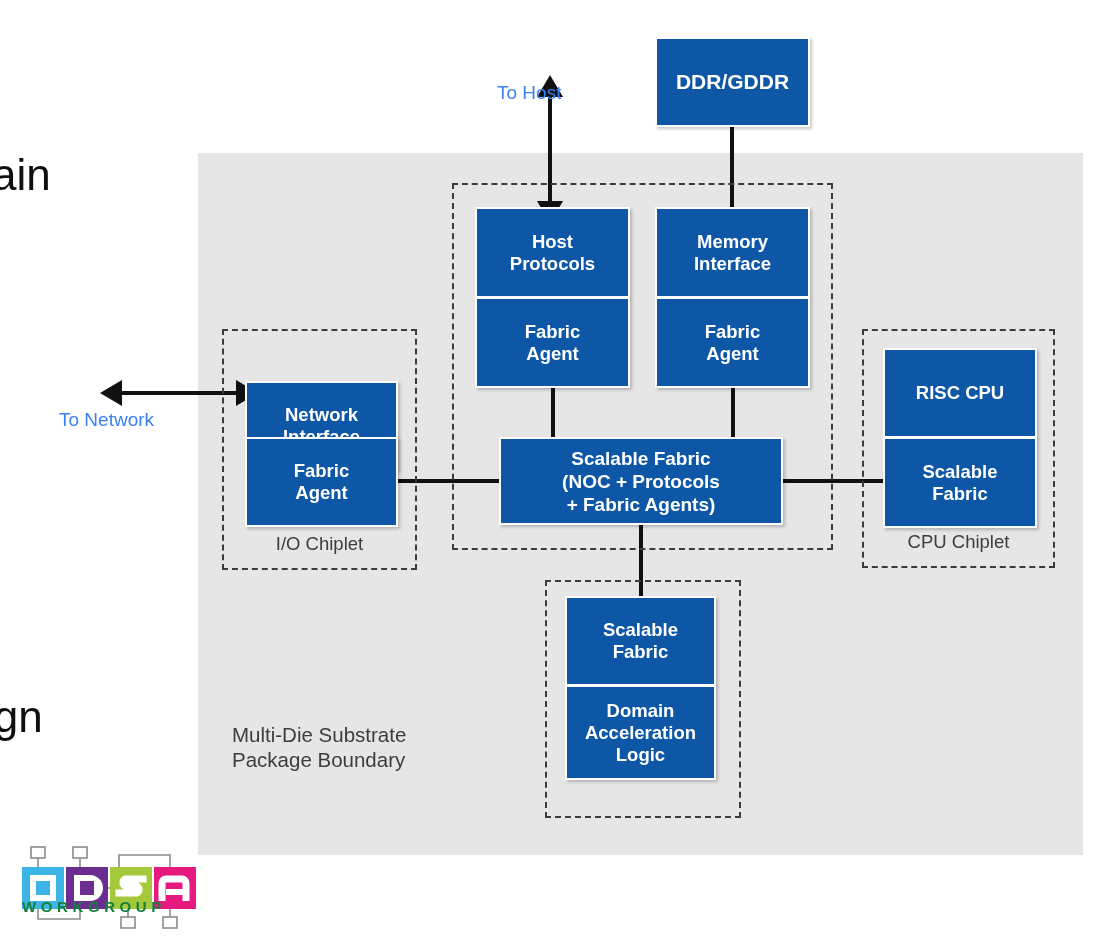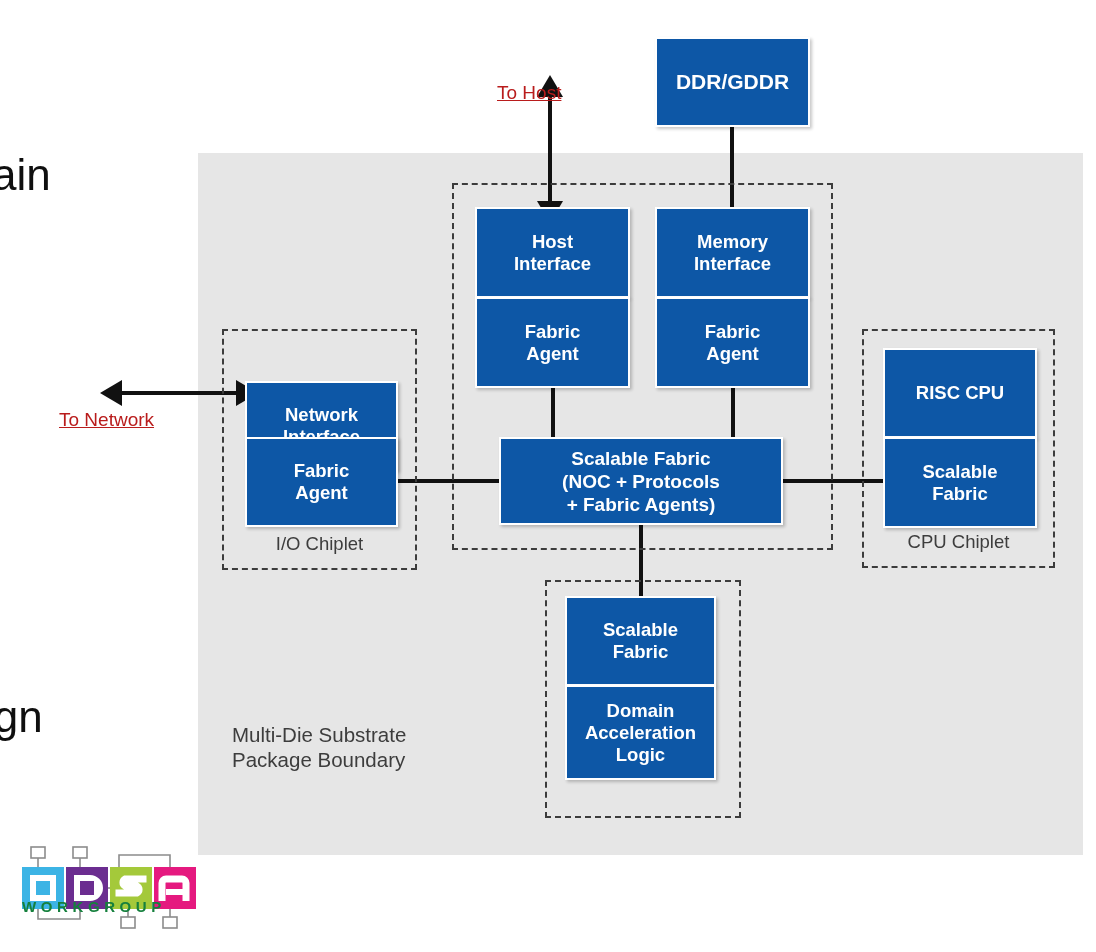--- a/index.html
+++ b/index.html
@@ -114,23 +114,22 @@
   .arrow.right {
     border-top: 13px solid transparent;
     border-bottom: 13px solid transparent;
     border-left: 22px solid #111111;
   }
 
   
   .wire-label {
     position: absolute;
     font-size: 19px;
-    color: #b91c1c;
+    color: #3b82f6;
     white-space: nowrap;
-    text-decoration: underline;
   }
 
   
   .logo {
     position: absolute;
     left: 20px;
     top: 843px;
     width: 200px;
     height: 96px;
   }
@@ -179,21 +178,21 @@
 
   <div class="wire h" style="left:779px; top:479px; width:110px;"></div>
 
   <div class="wire v" style="left:639px; top:521px; height:80px;"></div>
 
   <div class="blk ddr" style="left:655px; top:37px; width:155px; height:90px;">DDR/GDDR</div>
 
   <div class="chiplet" style="left:452px; top:183px; width:381px; height:367px;"></div>
 
   <div class="blk" style="left:475px; top:207px; width:155px; height:91px;">Host
-Interface</div>
+Protocols</div>
   <div class="blk" style="left:475px; top:297px; width:155px; height:91px;">Fabric
 Agent</div>
 
   <div class="blk" style="left:655px; top:207px; width:155px; height:91px;">Memory
 Interface</div>
   <div class="blk" style="left:655px; top:297px; width:155px; height:91px;">Fabric
 Agent</div>
 
   <div class="blk fabric-main" style="left:499px; top:437px; width:284px; height:88px;">Scalable Fabric
 (NOC + Protocols

